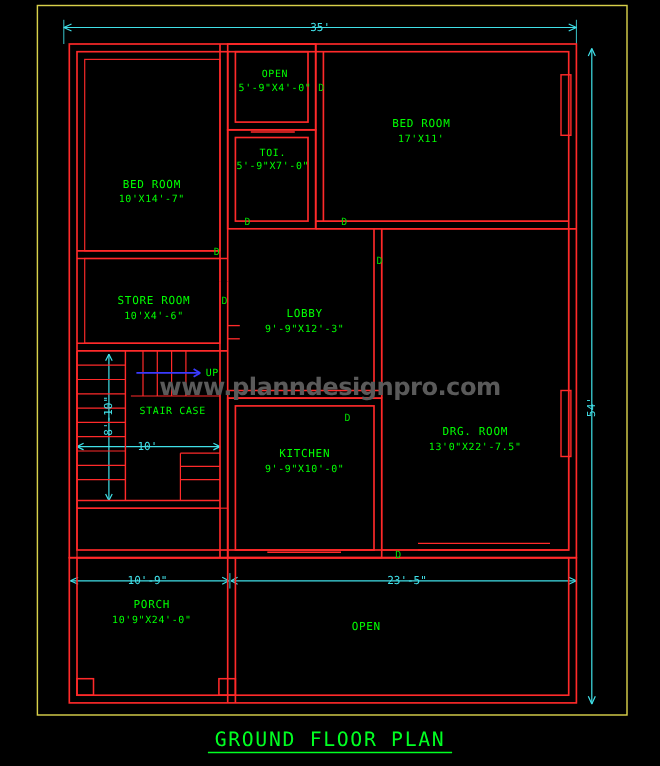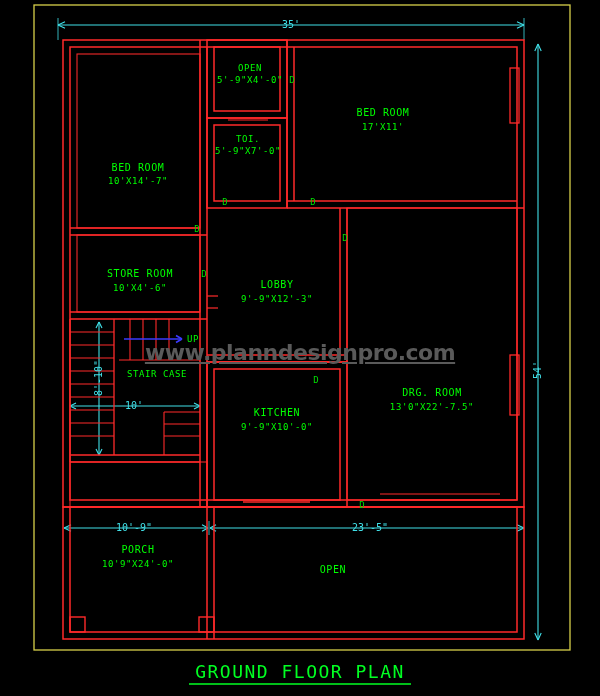--- a/index.html
+++ b/index.html
@@ -6,21 +6,21 @@
   body{width:600px;height:696px;overflow:hidden;font-family:"DejaVu Sans Mono","Liberation Mono",monospace;}
   #stage{position:relative;width:600px;height:696px;background:#000;}
   svg{display:block;}
   .lbl{fill:#00ff00;font-family:"DejaVu Sans Mono","Liberation Mono",monospace;font-size:10px;letter-spacing:.6px;text-anchor:middle;dominant-baseline:middle;}
   .lbl.small{font-size:9px;}
   .dim{fill:#40e0e8;font-family:"DejaVu Sans Mono","Liberation Mono",monospace;font-size:10px;text-anchor:middle;dominant-baseline:middle;}
   .door{fill:#00dd00;font-family:"DejaVu Sans Mono","Liberation Mono",monospace;font-size:9px;text-anchor:middle;dominant-baseline:middle;}
   .title{fill:#00ff22;font-family:"DejaVu Sans Mono","Liberation Mono",monospace;font-size:18px;letter-spacing:1.5px;text-anchor:middle;}
   .wm{position:absolute;left:0;top:340px;width:600px;text-align:center;color:#5a5a5a;
       font-family:"DejaVu Sans","Liberation Sans",sans-serif;font-weight:bold;font-size:22px;
-      letter-spacing:-0.5px;pointer-events:none;text-decoration:underline;}
+      letter-spacing:-0.5px;pointer-events:none;}
 </style>
 </head>
 <body>
 
 <div id="stage">
 
   <svg width="600" height="696" viewBox="0 0 600 696">
     <rect x="0" y="0" width="600" height="696" fill="#000"></rect>
 
     <rect id="sheetFrame" x="34" y="5" width="536" height="645" fill="none" stroke="#d8d04a" stroke-width="1.3"></rect>

